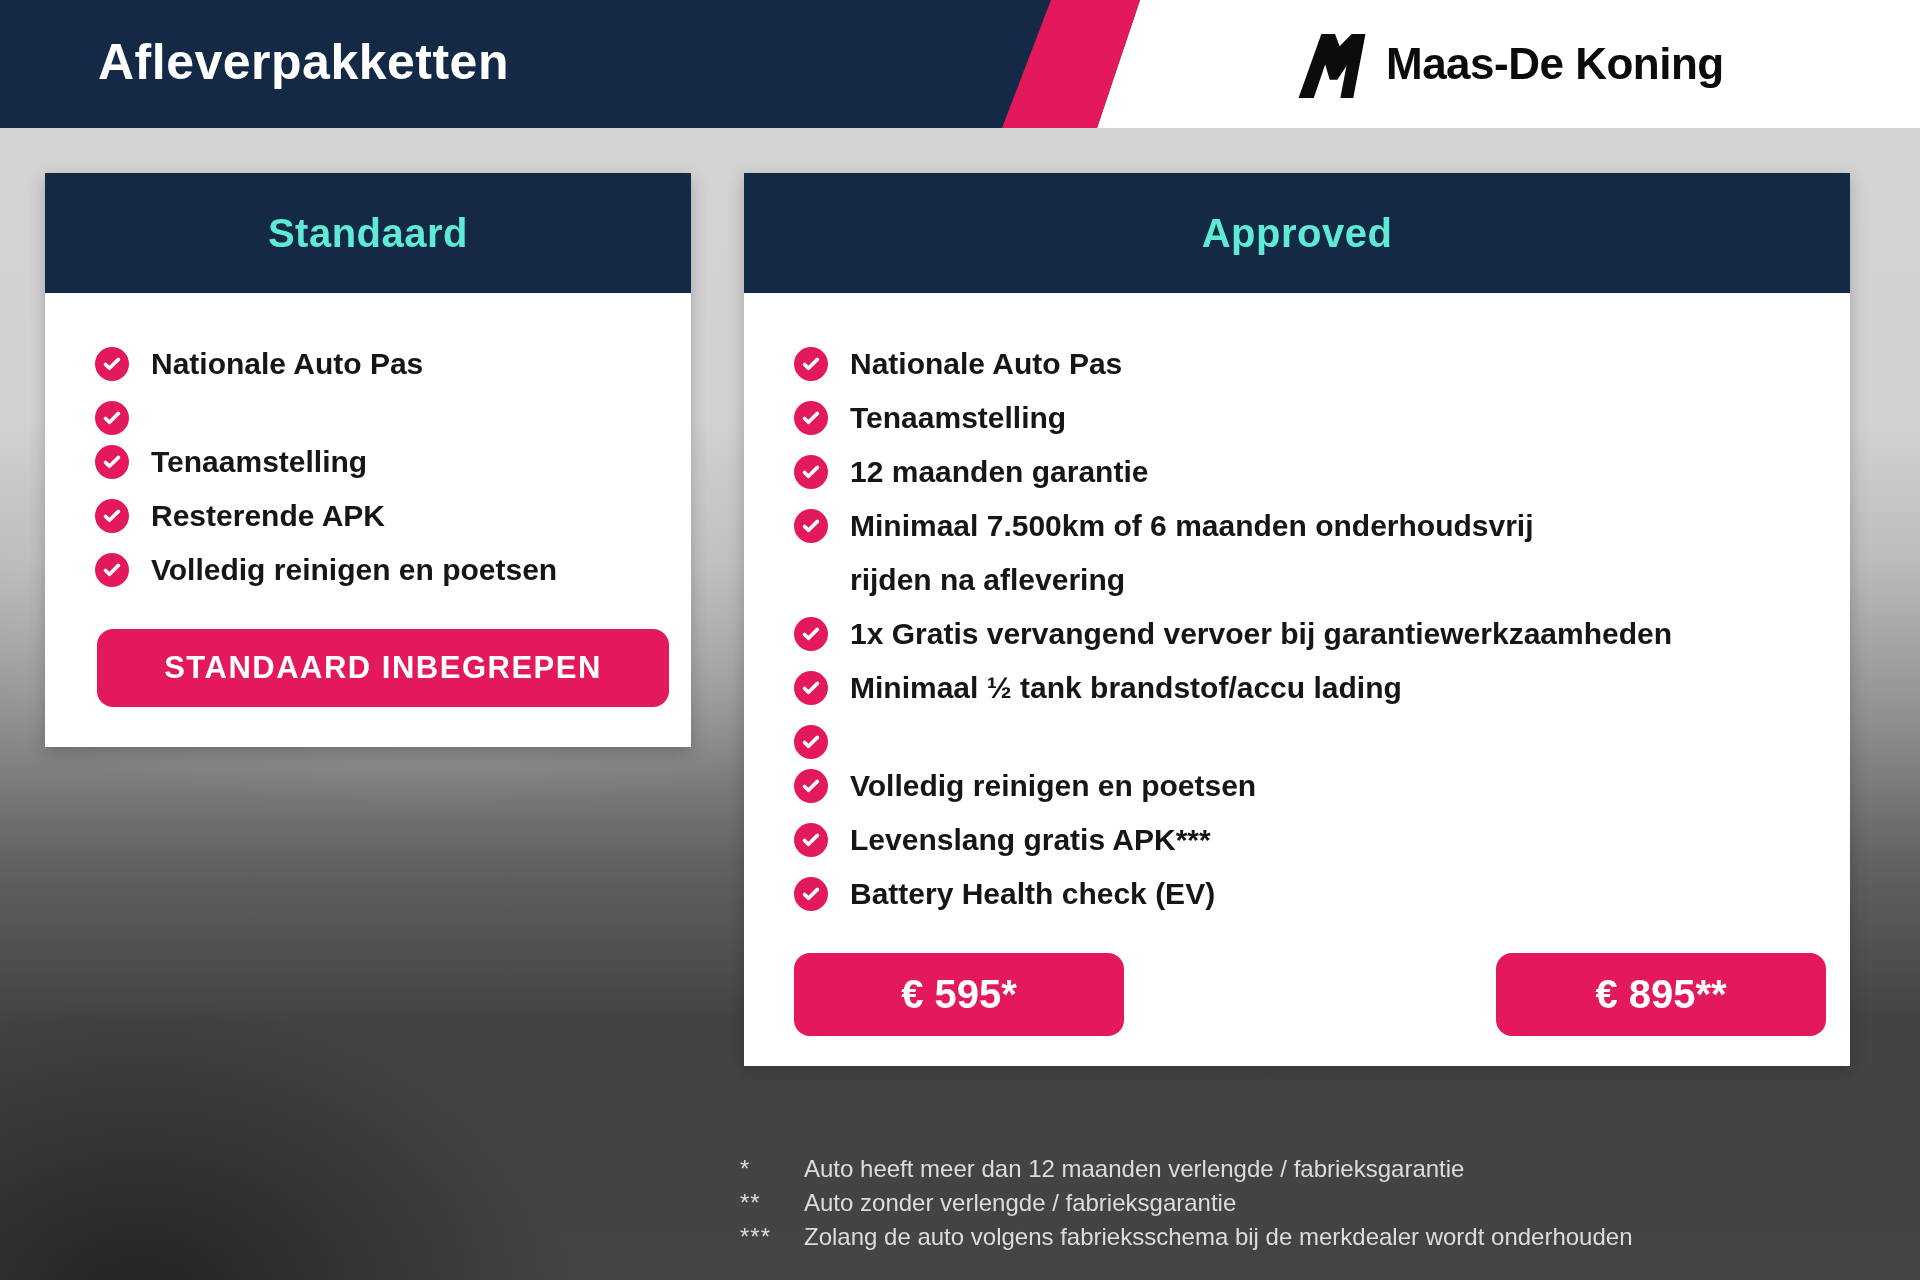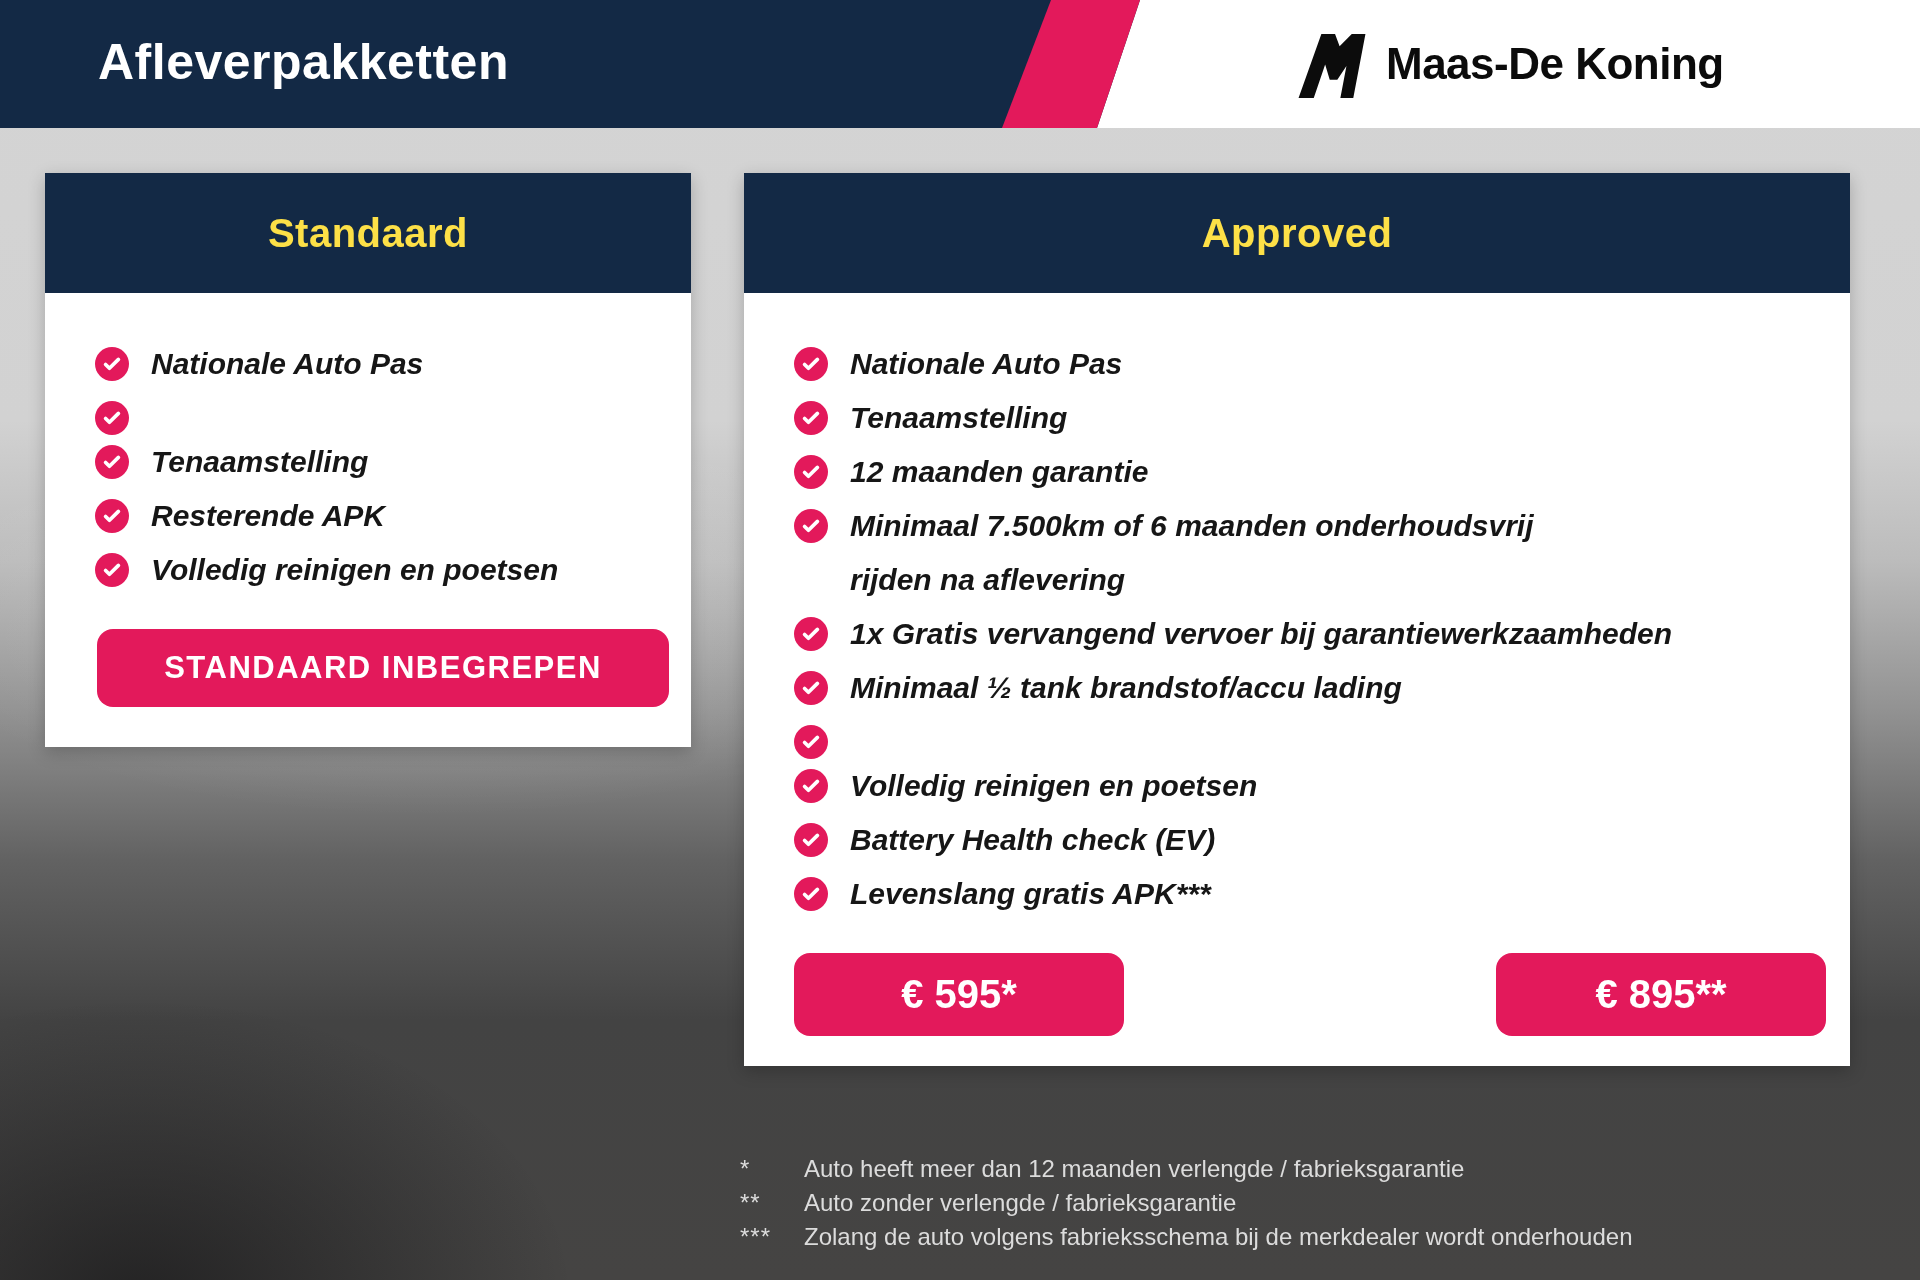--- a/index.html
+++ b/index.html
@@ -19,25 +19,25 @@
   .header .pink-stripe{position:absolute;inset:0;background:#E3195B;
     clip-path:polygon(1051px 0,1140px 0,1097px 128px,1002px 128px);}
   .page-title{position:absolute;left:98px;top:33px;font-size:50px;font-weight:700;
     color:#ffffff;letter-spacing:0.5px;}
   .brand{position:absolute;left:1294px;top:20px;height:88px;display:flex;align-items:center;gap:16px;z-index:3;}
   .brand svg{display:block;}
   .brand-name{font-size:44px;font-weight:700;color:#0b0b0b;letter-spacing:-0.5px;white-space:nowrap;}
   
   .card{position:absolute;top:173px;background:#ffffff;box-shadow:0 5px 16px rgba(0,0,0,0.22);}
   .card-header{height:120px;background:#132945;display:flex;align-items:center;justify-content:center;}
-  .card-title{color:#fde047;font-size:40px;font-weight:700;letter-spacing:0.5px;}
+  .card-title{color:#5eead4;font-size:40px;font-weight:700;letter-spacing:0.5px;}
   .card-standaard{left:45px;width:646px;}
   .card-approved{left:744px;width:1106px;}
   .card-body{padding:44px 24px 28px 50px;}
-  ul.features{list-style:none;margin:0;padding:0;font-style:italic;}
+  ul.features{list-style:none;margin:0;padding:0;}
   ul.features li{display:flex;align-items:flex-start;}
   .check{flex:0 0 34px;width:34px;height:34px;border-radius:50%;background:#E3195B;
     margin-top:10px;margin-right:22px;display:flex;align-items:center;justify-content:center;}
   .check svg{display:block;}
   .item-text{font-size:30px;line-height:54px;font-weight:700;color:#161616;white-space:pre-line;}
   .pill-button{display:block;border:none;cursor:pointer;background:#E3195B;color:#ffffff;
     border-radius:16px;font-family:"Liberation Sans",sans-serif;font-weight:700;}
   .included-button{margin:32px 26px 12px 2px;width:572px;height:78px;font-size:31px;letter-spacing:1.5px;}
   .price-row{display:flex;justify-content:space-between;gap:96px;margin-top:32px;margin-bottom:2px;}
   .price-button{width:330px;height:83px;font-size:40px;border-radius:16px;}
@@ -182,29 +182,29 @@
             </svg>
           </span>
         <span class="item-text">Volledig reinigen en poetsen</span>
       </li>
       <li>
         <span class="check">
             <svg width="22" height="22" viewBox="0 0 24 24">
               <path d="M5 12.5l4.2 4.2L19 7" stroke="#fff" stroke-width="4" fill="none" stroke-linecap="round" stroke-linejoin="round"></path>
             </svg>
           </span>
+        <span class="item-text">Levenslang gratis APK***</span>
+      </li>
+      <li>
+        <span class="check">
+            <svg width="22" height="22" viewBox="0 0 24 24">
+              <path d="M5 12.5l4.2 4.2L19 7" stroke="#fff" stroke-width="4" fill="none" stroke-linecap="round" stroke-linejoin="round"></path>
+            </svg>
+          </span>
         <span class="item-text">Battery Health check (EV)</span>
-      </li>
-      <li>
-        <span class="check">
-            <svg width="22" height="22" viewBox="0 0 24 24">
-              <path d="M5 12.5l4.2 4.2L19 7" stroke="#fff" stroke-width="4" fill="none" stroke-linecap="round" stroke-linejoin="round"></path>
-            </svg>
-          </span>
-        <span class="item-text">Levenslang gratis APK***</span>
       </li>
     </ul>
     <div class="price-row">
       <button class="pill-button price-button">€ 595*</button>
       <button class="pill-button price-button">€ 895**</button>
     </div>
   </div>
 </div>
 
 <div class="footnotes">

